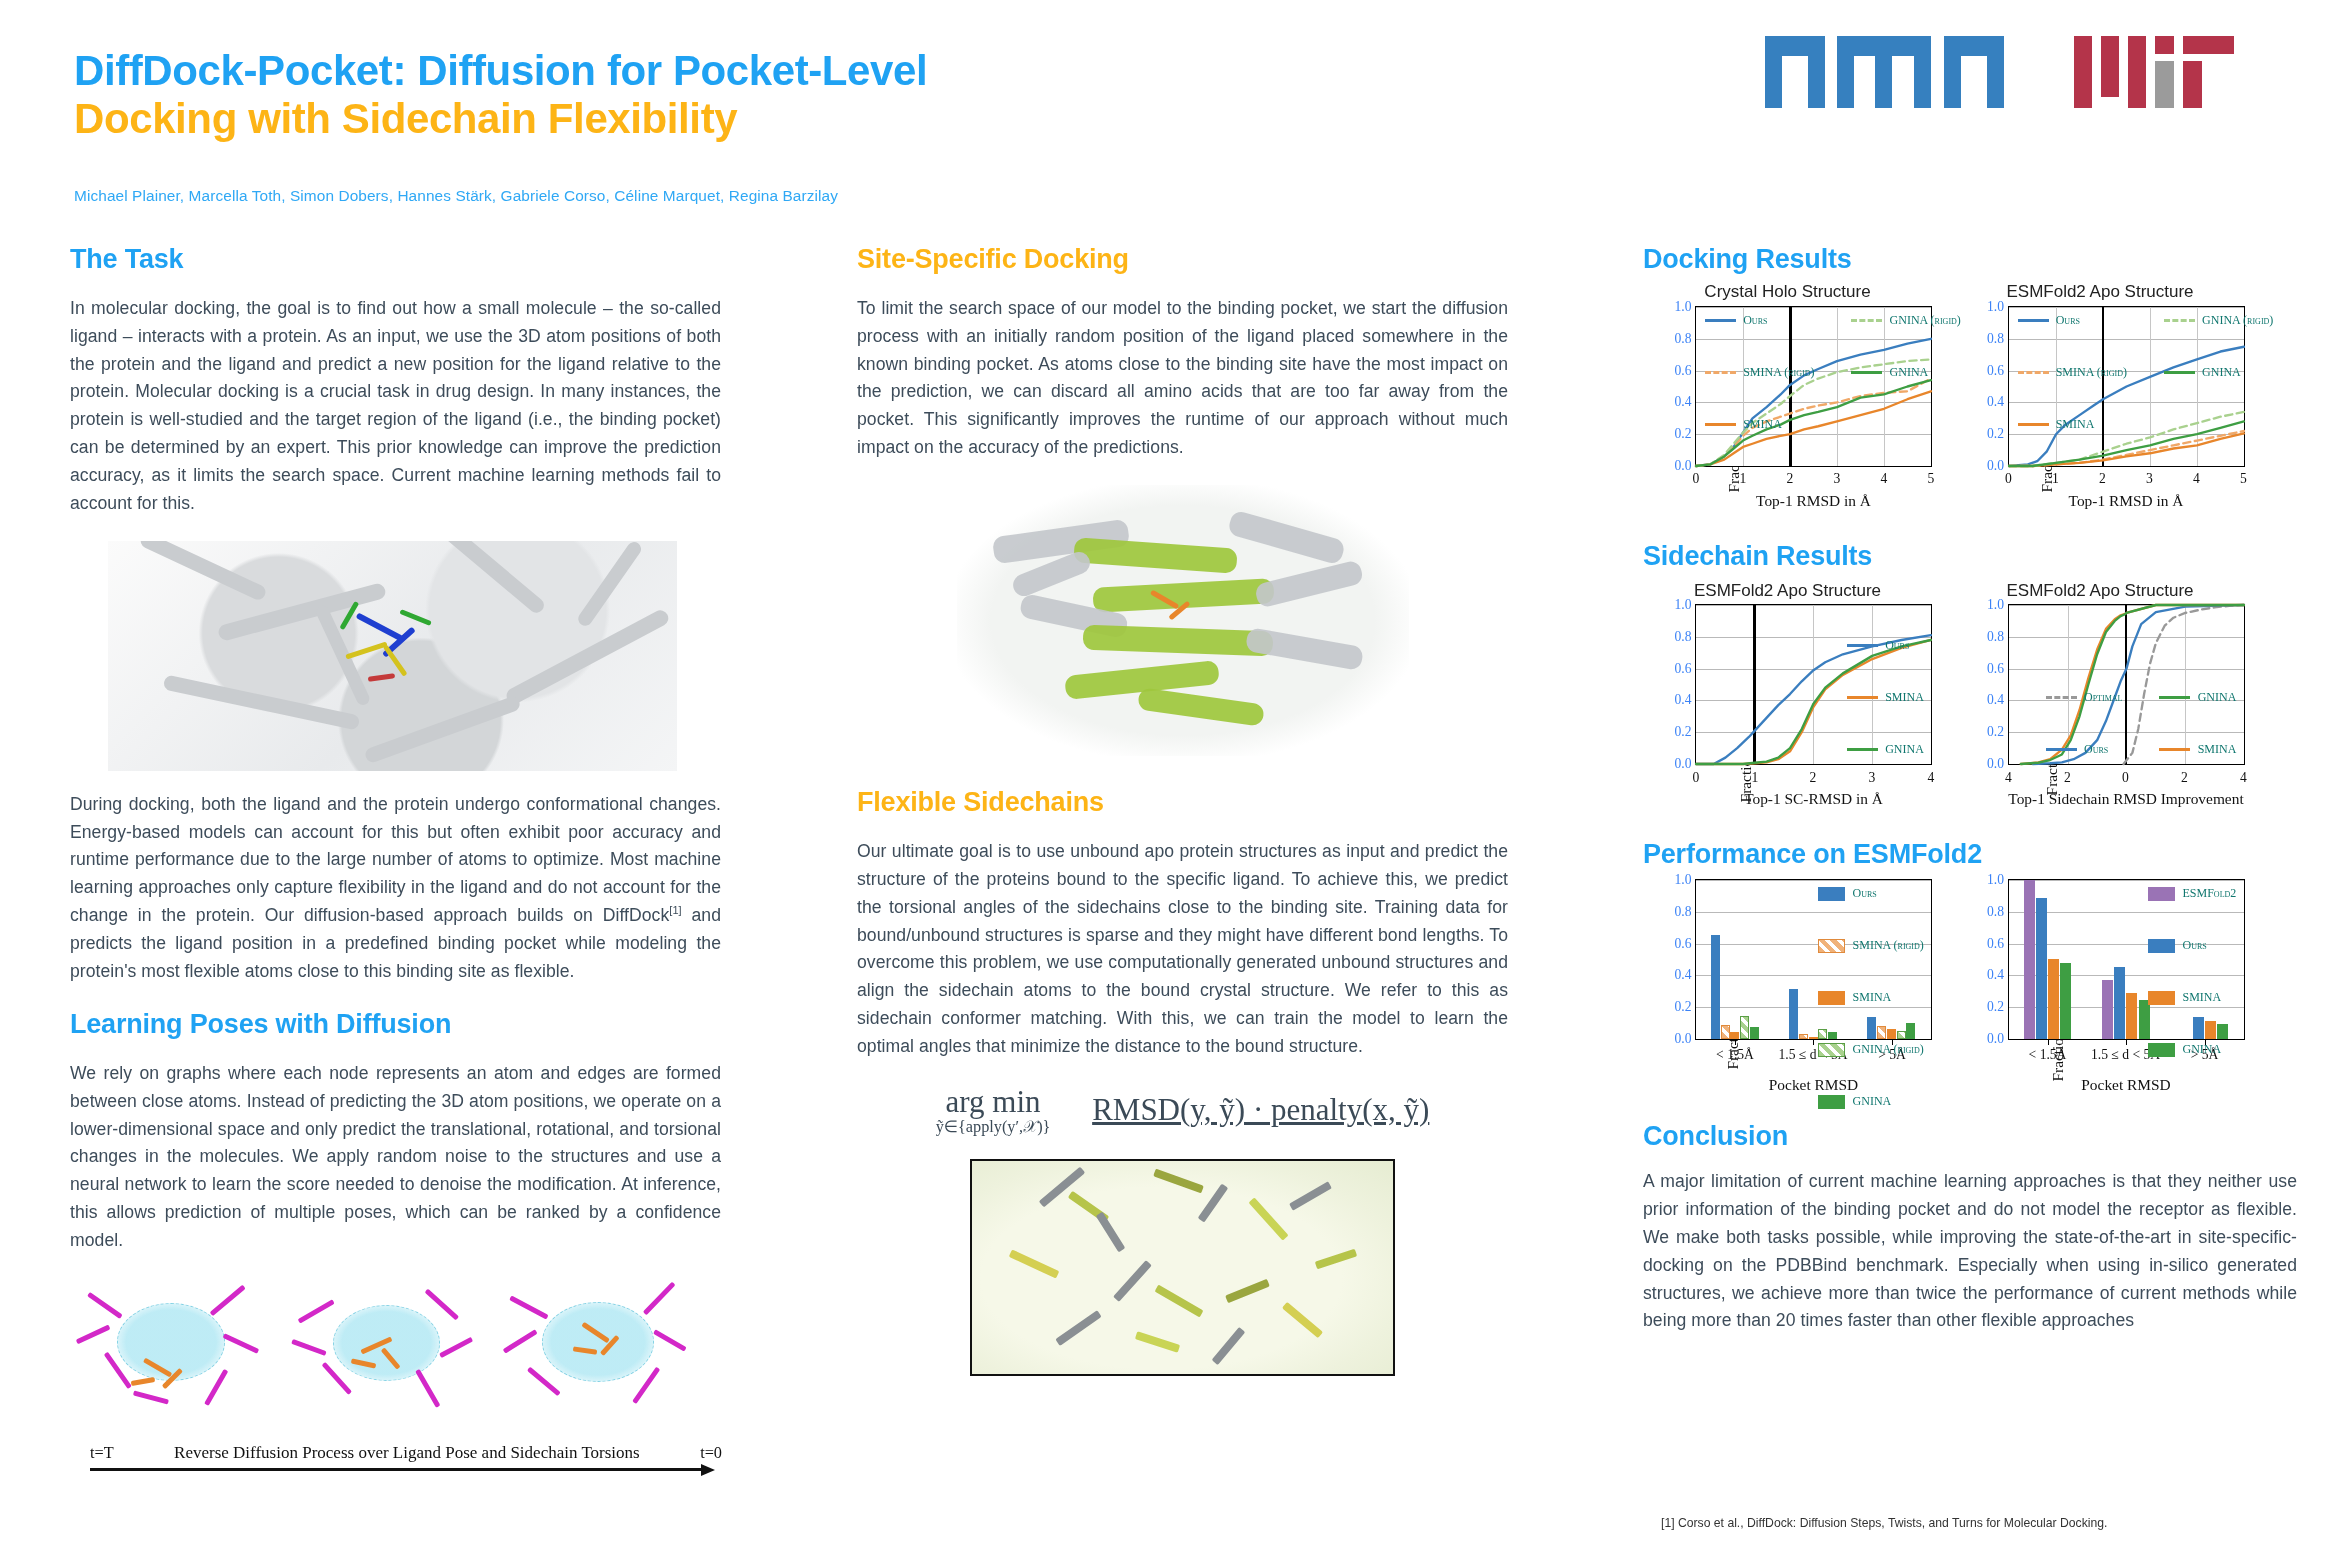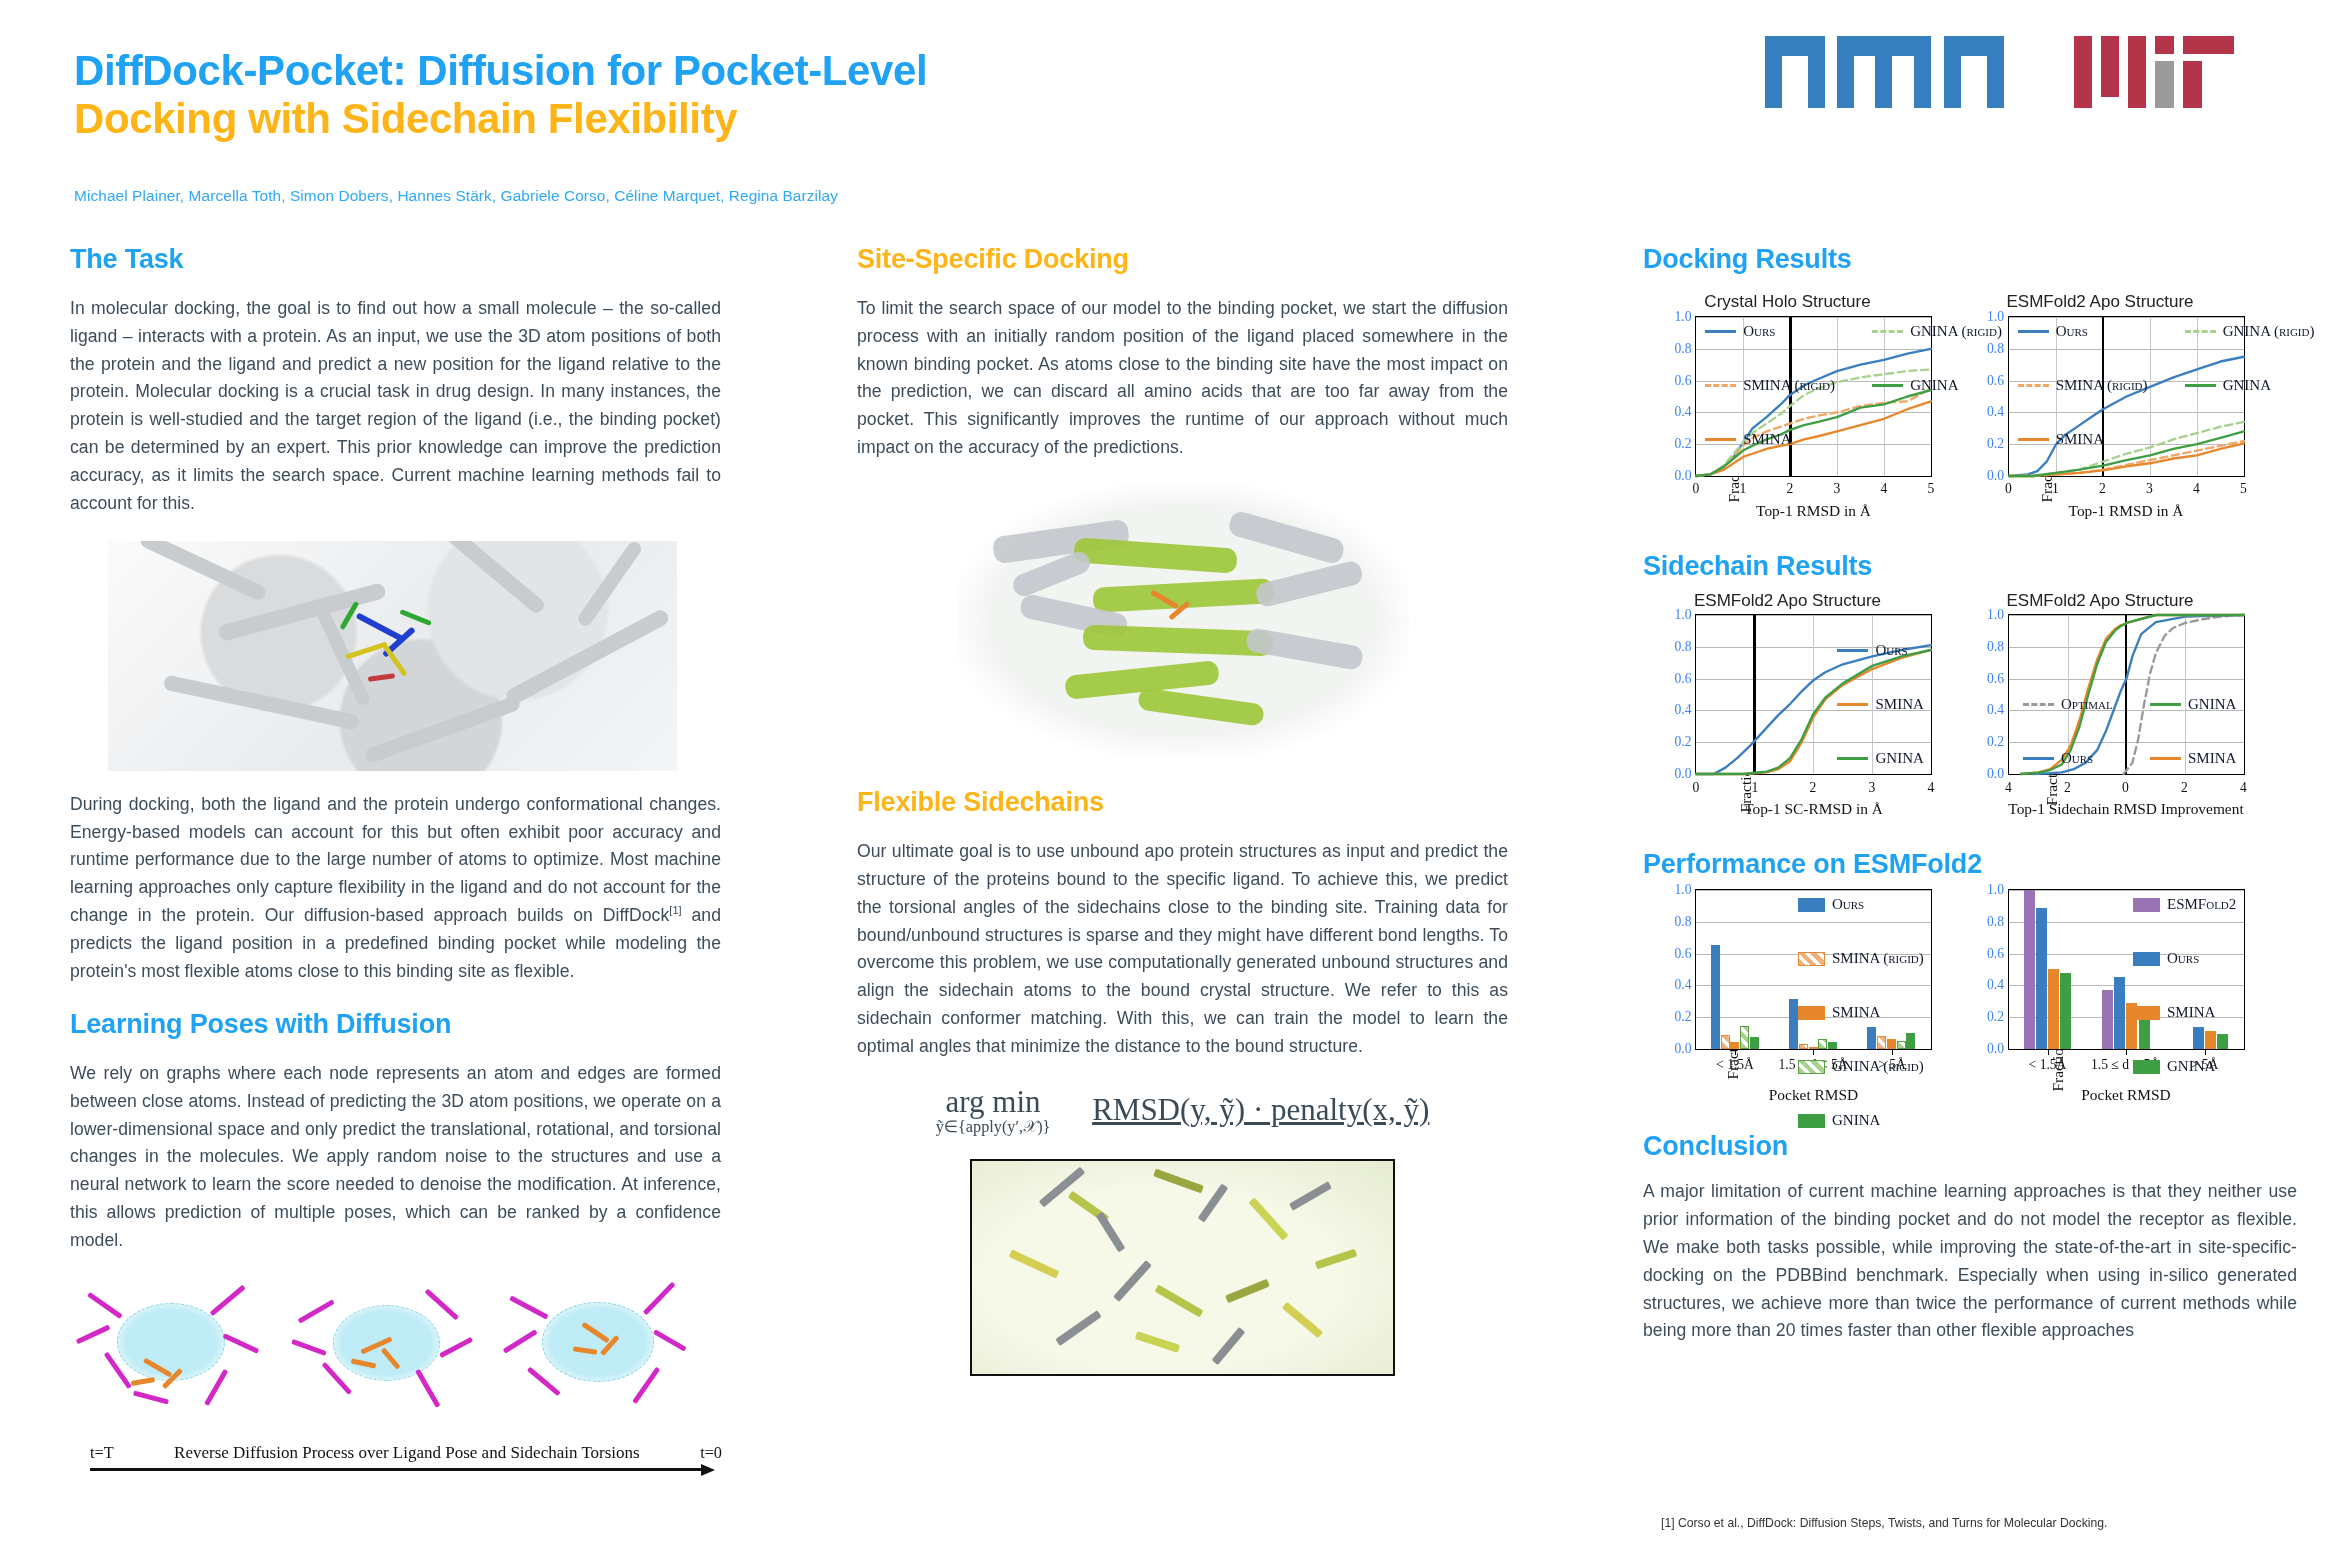--- a/index.html
+++ b/index.html
@@ -108,21 +108,21 @@
           white-space:nowrap; font-size:15.4px; color:#111; font-family:"Liberation Serif", serif;}
   .plot { position:relative; background:#fff; border:1.4px solid #000; }
   .ytick { position:absolute; right:calc(100% + 4.5px); transform:translateY(-50%); font-size:13.6px; color:#3b82f6; white-space:nowrap;}
   .xtick { position:absolute; top:calc(100% + 5.4px); transform:translateX(-50%); font-size:13.6px; color:#111;}
   .xlab { text-align:center; font-size:15.4px; color:#111; margin-top:25px; font-family:"Liberation Serif", serif;}
   .gridline { position:absolute; left:0; right:0; height:0.9px; background:#b9b9b9; }
   .vgridline { position:absolute; top:0; bottom:0; width:0.9px; background:#c6c6c6; }
   .vline-black { position:absolute; top:0; bottom:0; width:2.7px; background:#000; }
 
   
-  .legend { position:absolute; font-family:"Liberation Serif", serif; font-size:15px; color:#0f172a;
+  .legend { position:absolute; font-family:"Liberation Serif", serif; font-size:12px; color:#0f766e;
             display:grid; row-gap:4.5px; column-gap:12.6px;gap:37px; }
   .lg-item { display:flex; align-items:center; gap:7.2px; white-space:nowrap;}
   .lg-swatch { width:31px; height:0; border-top-width:3.1px; border-top-style:solid; }
   .lg-swatch.dash { border-top-style:dashed; }
   .lg-box { width:27px; height:13.6px; }
   .sc { font-variant:small-caps; }
   .bar { position:absolute; bottom:0; }
   .hatch-o { background: repeating-linear-gradient(45deg, #f0b27a 0 4.5px, #ffffff 4.5px 8.1px); border:0.9px solid #e08a3c;}
   .hatch-g { background: repeating-linear-gradient(45deg, #a9d18e 0 4.5px, #ffffff 4.5px 8.1px); border:0.9px solid #5a9e45;}
   .grp-label { position:absolute; top:calc(100% + 8.1px); transform:translateX(-50%); font-size:13.6px; white-space:nowrap; color:#111;}
@@ -297,21 +297,21 @@
     <div class="stick" style="left:81px; top:163px;width:51px; height:8.1px; background:#8a8f93; transform:rotate(-35deg);"></div>
     <div class="stick" style="left:163px;top:177px;width:45px; height:8.1px; background:#c9d455; transform:rotate(18deg);"></div>
     <div class="stick" style="left:235px;top:181px;width:43px; height:8.1px; background:#8a8f93; transform:rotate(-50deg);"></div>
     <div class="stick" style="left:117px;top:67px; width:43px; height:8.1px; background:#8a8f93; transform:rotate(58deg);"></div>
     <div class="stick" style="left:343px;top:94px;width:42px; height:8.1px; background:#b6c44a; transform:rotate(-18deg);"></div>
   </div>
 </div>
 
 <div class="col" id="col3">
 
-  <h2 class="sec blue" style="margin-bottom:17px;">Docking Results</h2>
+  <h2 class="sec blue" style="margin-bottom:7px;">Docking Results</h2>
 
   <div class="chart-pair">
 
     <div class="chart-box">
       <div class="chart-title">Crystal Holo Structure</div>
       <div class="plot-wrap" style="padding-left:52px;">
         <div class="ylab" style="left:7.2px;">Fraction with lower RMSD</div>
         <div class="plot" id="plot0" style="width:237px;height:161px;">
             <div class="gridline" style="top: 127px;"></div>
             <div class="gridline" style="top: 95px;"></div>

